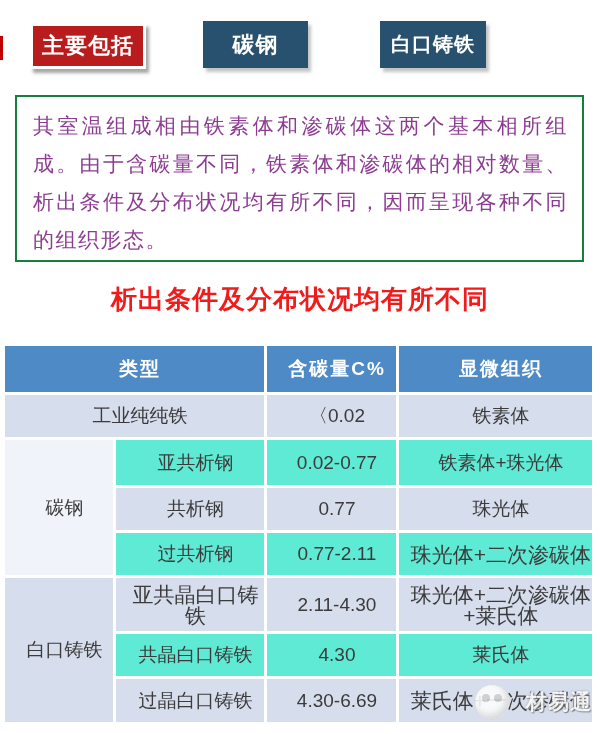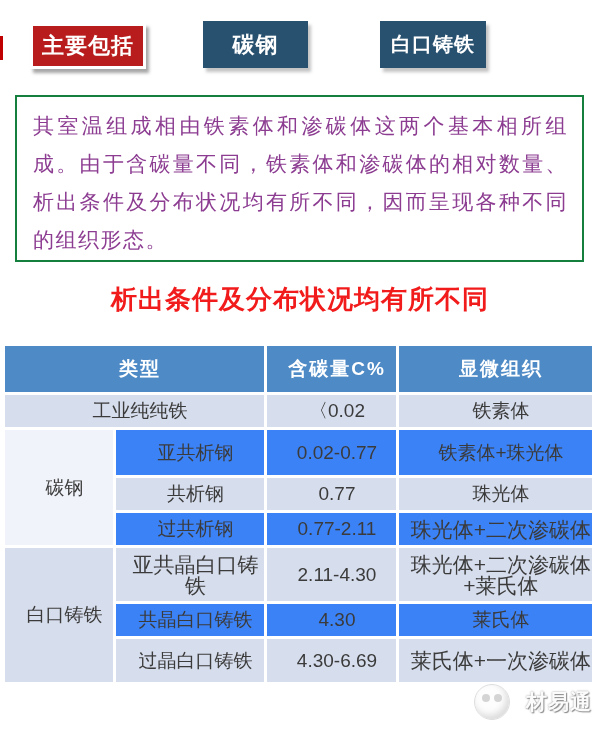--- a/index.html
+++ b/index.html
@@ -34,23 +34,23 @@
   .tbl-wrap { position:absolute; left:2px; top:343px; width:596px; }
   table.alloy { border-collapse:separate; border-spacing:3px; width:593px;
           table-layout:fixed; background:#ffffff; }
   col.c-group { width:108px; } col.c-sub { width:148px; }
   col.c-carbon { width:129px; } col.c-micro { width:193px; }
   th, td { text-align:center; vertical-align:middle; overflow:hidden;padding-left:11px; }
   th { background:#4d8ac6; color:#ffffff; font-size:19px; font-weight:bold;
        height:46px; letter-spacing:2px; }
   td { color:#3b3b3b; font-size:19px; }
   .band-dark  { background:#d6ddec; }
-  .band-light { background:#3b82f6; }
+  .band-light { background:#5eead4; }
   .band-merge { background:#f0f3f9; }
-  .h42 { height:32px; } .h43 { height:43px; } .h45 { height:45px; } .h53 { height:53px; }
+  .h42 { height:42px; } .h43 { height:43px; } .h45 { height:45px; } .h53 { height:53px; }
   .small-cell { font-size:21px; line-height:21px; }
   .micro-last { position:relative; }
 
   
   .watermark { position:absolute; left:474px; top:681px; width:120px; height:42px;
           display:flex; align-items:center; pointer-events:none; opacity:0.88; }
   .wm-circle { width:36px; height:36px; border-radius:50%; background:#fdfdfd;
           border:1px solid #d9d9d9; box-shadow:inset -3px -4px 6px rgba(150,150,150,0.35);
           flex:0 0 auto; position:relative; }
   .wm-circle::before { content:""; position:absolute; left:7px; top:9px; width:8px; height:8px;

